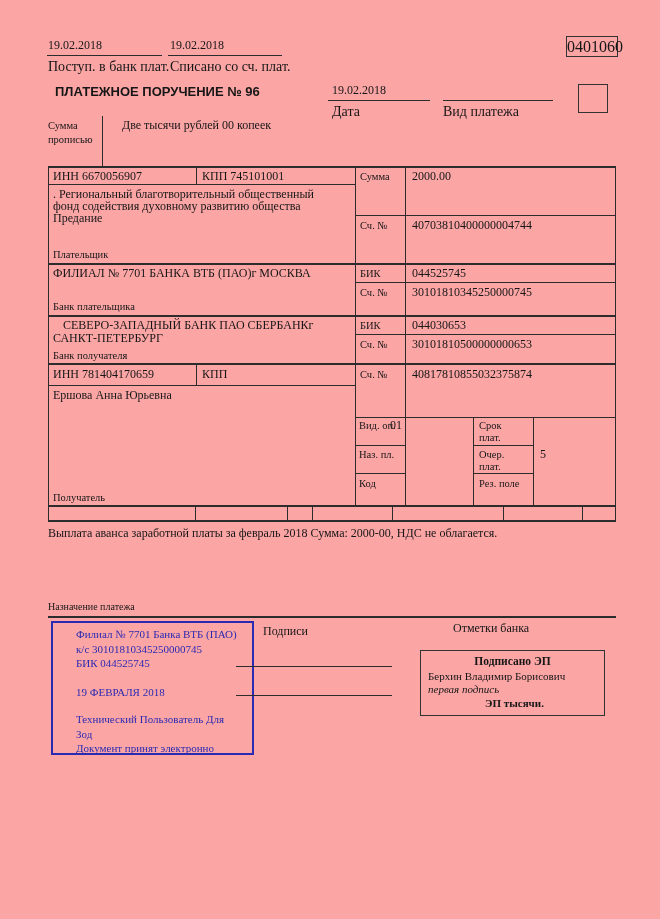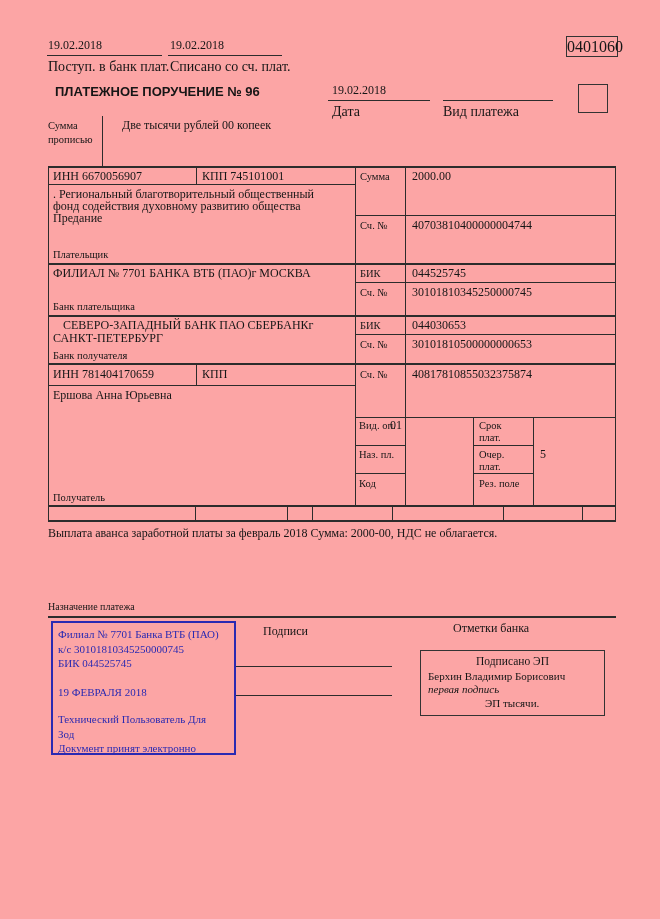--- a/index.html
+++ b/index.html
@@ -11,28 +11,28 @@
   .sm{font-size:14px;}
   .lbl{font-size:10.5px;}
   .title{font-family:"Liberation Sans", sans-serif;font-weight:bold;font-size:13px;}
   .ln{position:absolute;background:#2c2c2c;}
   .h1{height:1px;} .h2{height:2px;}
   .v1{width:1px;} 
   .box{position:absolute;border:1.5px solid #333;background:transparent;}
   .stamp{
     position:absolute;left:51px;top:621px;width:176px;height:126px;
     border:2px solid var(--stamp-blue,#2a2ab2);color:var(--stamp-blue,#2a2ab2);
-    font-size:11px;line-height:14.5px;padding:4px 0 0 5px;
+    font-size:11px;line-height:14.5px;padding:4px 0 0 23px;
   }
   .stamp div{white-space:normal;}
   .gap14{height:14px;} .gap13{height:13px;}
   .signbox{position:absolute;left:420px;top:650px;width:183px;height:64px;border:1.5px solid #333;}
   .signbox .in{position:absolute;white-space:nowrap;}
   .it{font-style:italic;}
-  .b{font-weight:normal;}
+  .b{font-weight:bold;}
 </style>
 </head>
 <body>
 
 <div id="page">
 
   <div class="txt" style="left:48px;top:39px">19.02.2018</div>
   <div class="ln h1" style="left:47px;top:55px;width:115px"></div>
   <div class="txt sm" style="left:48px;top:59px">Поступ. в банк плат.</div>
 

